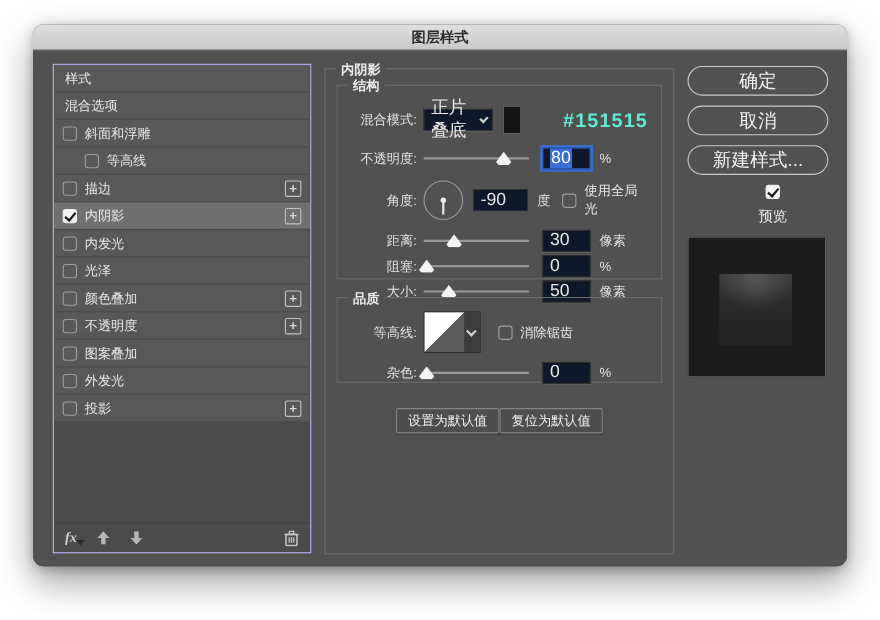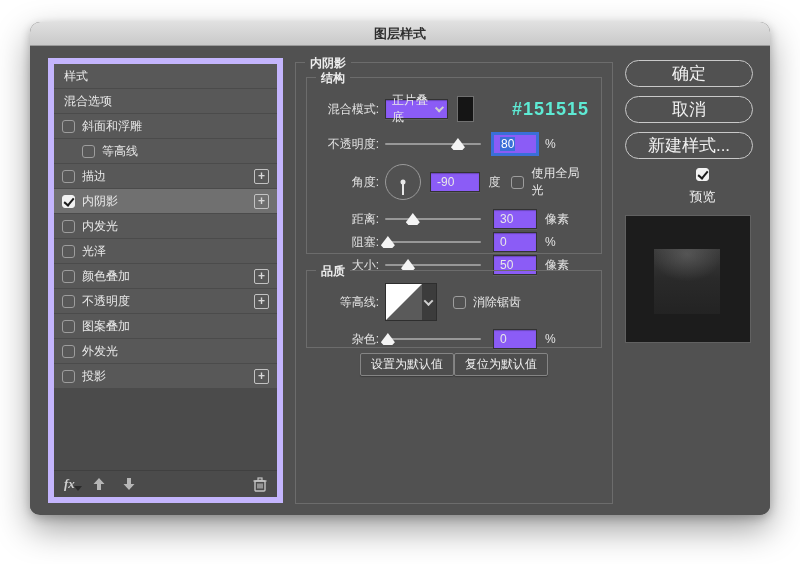--- a/index.html
+++ b/index.html
@@ -17,21 +17,21 @@
     height:24px; background:linear-gradient(#e0e0e0,#c9c9c9);
     border-bottom:1px solid #9a9a9a;
     display:flex; align-items:center; justify-content:center;
   }
   .titlebar .title { font-size:13px; font-weight:bold; color:#2e2e2e; }
   .dlg-body { position:relative; height:468px; background:#515151; }
 
   
   .sidebar {
     position:absolute; left:18px; top:12px; width:235px; height:445px;
-    background:#4b4b4b; border:6px solid #c4b5fd;
+    background:#4b4b4b; border:1px solid #c4b5fd;
     display:flex; flex-direction:column;
   }
   .s-rows { flex:0 0 auto; }
   .s-row {
     height:24px; margin-bottom:1px; background:#585858;
     display:flex; align-items:center; padding:0 8px; cursor:default;
   }
   .s-row.selected { background:#707070; }
   .s-row.indent { padding-left:28px; }
   .s-label { font-size:12px; color:#e8e8e8; margin-left:7px; }
@@ -72,23 +72,23 @@
   .main-panel { position:absolute; left:265px; top:16px; width:318px; height:442px; }
   .panel-legend { font-weight:bold; }
   .structure-box { position:absolute; left:10px; top:14px; width:296px; height:177px; padding:14px 12px 0 12px; }
   .quality-box   { position:absolute; left:10px; top:207px; width:296px; height:78px; padding:12px 12px 0 12px; }
 
   .frow { display:flex; align-items:center; }
   .lbl { width:60px; text-align:right; font-size:12px; color:#e2e2e2; flex:0 0 60px; }
   .unit { font-size:12px; color:#e2e2e2; margin-left:8px; }
 
   .field {
-    height:20px; background:#8b5cf6; border:1px solid #333;
+    height:20px; background:#0f172a; border:1px solid #333;
     box-shadow:inset 0 1px 1px rgba(0,0,0,.25), 0 1px 0 rgba(255,255,255,.07);
-    color:#e8e8e8; font-size:12px; display:flex; align-items:center; padding:0 6px;
+    color:#e8e8e8; font-size:16px; display:flex; align-items:center; padding:0 6px;
   }
   .vbox { width:44px; margin-left:12px; }
   .vbox.focused { box-shadow:0 0 0 2px #3a6fd8; border-color:#3a6fd8; }
   .sel-text { background:#3a6fd8; color:#fff; padding:0 1px; }
 
   .select { width:120px; margin-left:6px; justify-content:space-between; cursor:default; }
   .chev { width:7px; height:7px; border:solid #cfcfcf; border-width:0 2px 2px 0; transform:rotate(45deg) translateY(-2px); }
 
   .swatch { width:34px; height:26px; margin-left:9px; border:1px solid #707070; }
   .hex-note { font-size:18px; font-weight:bold; margin-left:7px; letter-spacing:1px; }
@@ -108,21 +108,21 @@
     width:52px; height:38px; margin-left:6px; border:1px solid #2e2e2e; display:flex;
     background:#555;
   }
   .contour .thumb-sq {
     width:37px; height:100%;
     background:linear-gradient(to bottom right, #ffffff 49.5%, #5a5a5a 50.5%);
   }
   .contour .dd { width:15px; height:100%; background:#3c3c3c; display:flex; align-items:center; justify-content:center; }
   .contour .dd .chev { transform:rotate(45deg) translate(-1px,-1px); }
 
-  .def-buttons { position:absolute; left:0; top:290px; width:100%; display:flex; justify-content:center; gap:0; }
+  .def-buttons { position:absolute; left:0; top:308px; width:100%; display:flex; justify-content:center; gap:0; }
   .dk-btn {
     height:23px; background:#4d4d4d; border:1px solid #858585; border-radius:2px;
     color:#f0f0f0; font-size:12px; padding:0 10px; display:flex; align-items:center;
     box-shadow:0 1px 1px rgba(0,0,0,.25);
   }
 
   
   .right-col { position:absolute; left:595px; top:14px; width:128px; }
   .pill-btn {
     width:128px; height:27px; border:1.5px solid #c9c9c9; border-radius:14px;

